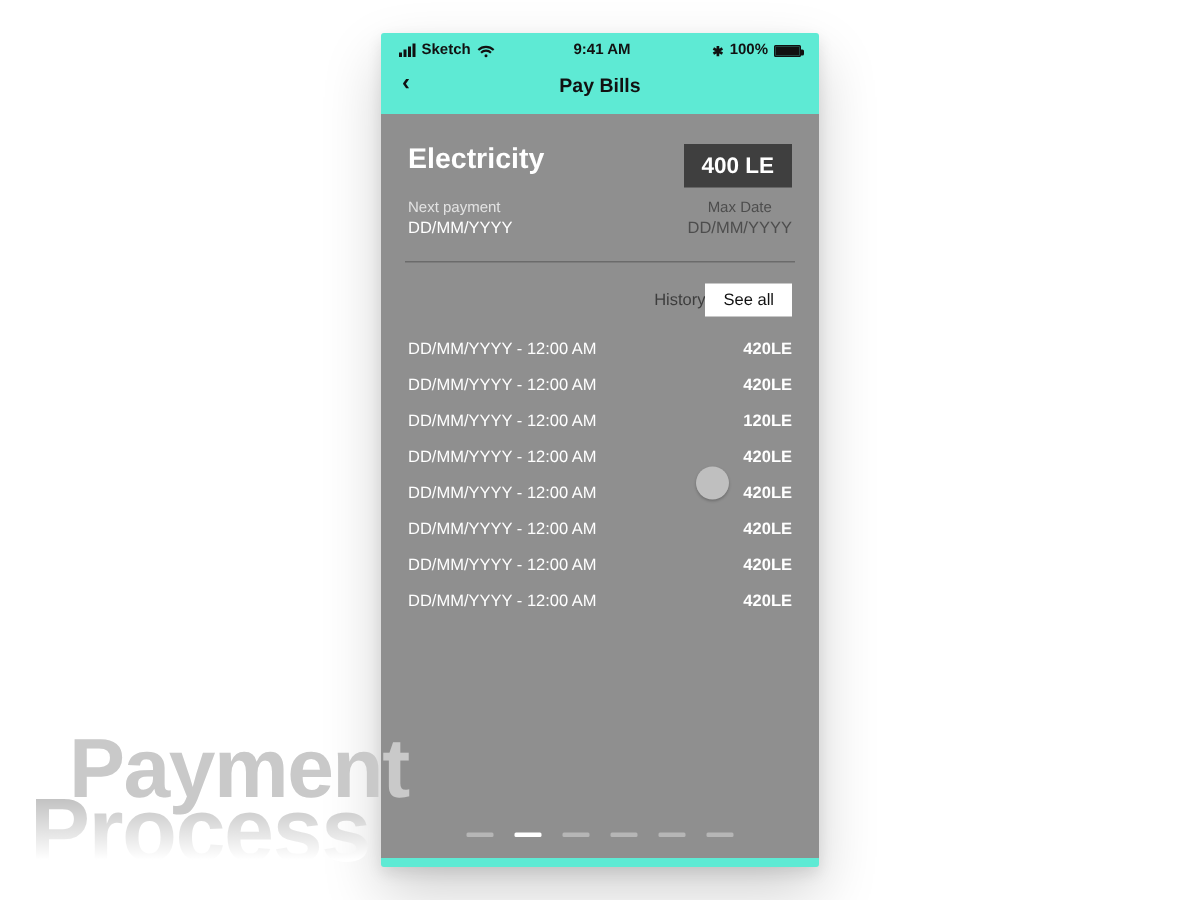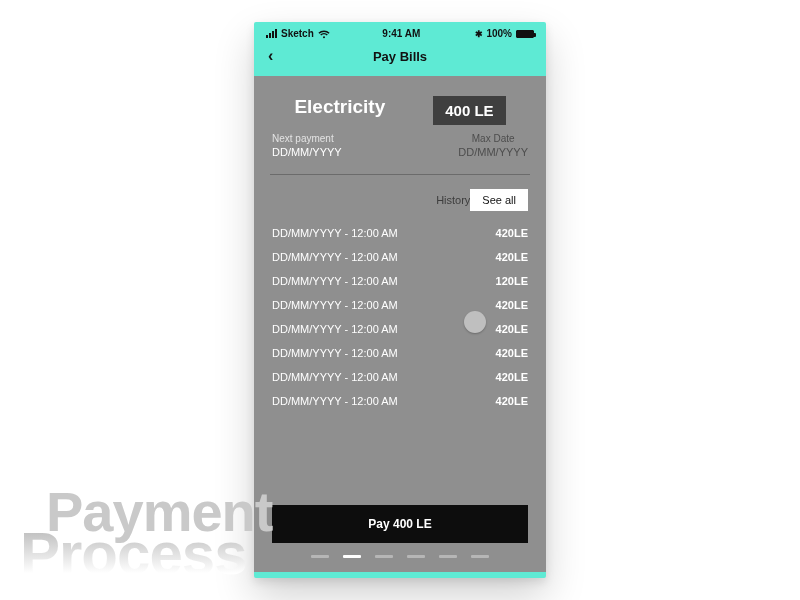--- a/index.html
+++ b/index.html
@@ -49,21 +49,21 @@
 
   .content {
     background: #8f8f8f;
     color: #fff;
     height: calc(100% - 60px);
     padding: 20px 18px 14px 18px;
     display: flex;
     flex-direction: column;
   }
 
-  .top-row { display: flex; justify-content: center; align-items: flex-start; gap: 48px; }
+  .top-row { display: flex; justify-content: space-between; align-items: flex-start; gap: 48px; }
   .bill-title { font-size: 19px; font-weight: 700; color:#fff; }
   .amount-badge {
     background: #3f3f3f;
     color: #fff;
     font-weight: 700;
     font-size: 15px;
     padding: 6px 12px;
   }
   .meta-row { display:flex; justify-content: space-between; margin-top: 8px; font-size: 10px; }
   .meta-col .lbl { color: rgba(255,255,255,0.75); font-size: 10px; }
@@ -217,21 +217,20 @@
           <span class="dt">DD/MM/YYYY - 12:00 AM</span>
           <span class="amt">420LE</span>
         </div>
       <div class="hrow">
           <span class="dt">DD/MM/YYYY - 12:00 AM</span>
           <span class="amt">420LE</span>
         </div>
       <div class="scroll-knob"></div>
     </div>
 
-    <div class="pay-btn">Pay 400 LE</div>
 
     <div class="page-dots">
       <span></span>
       <span class="active"></span>
       <span></span>
       <span></span>
       <span></span>
       <span></span>
     </div>
 

